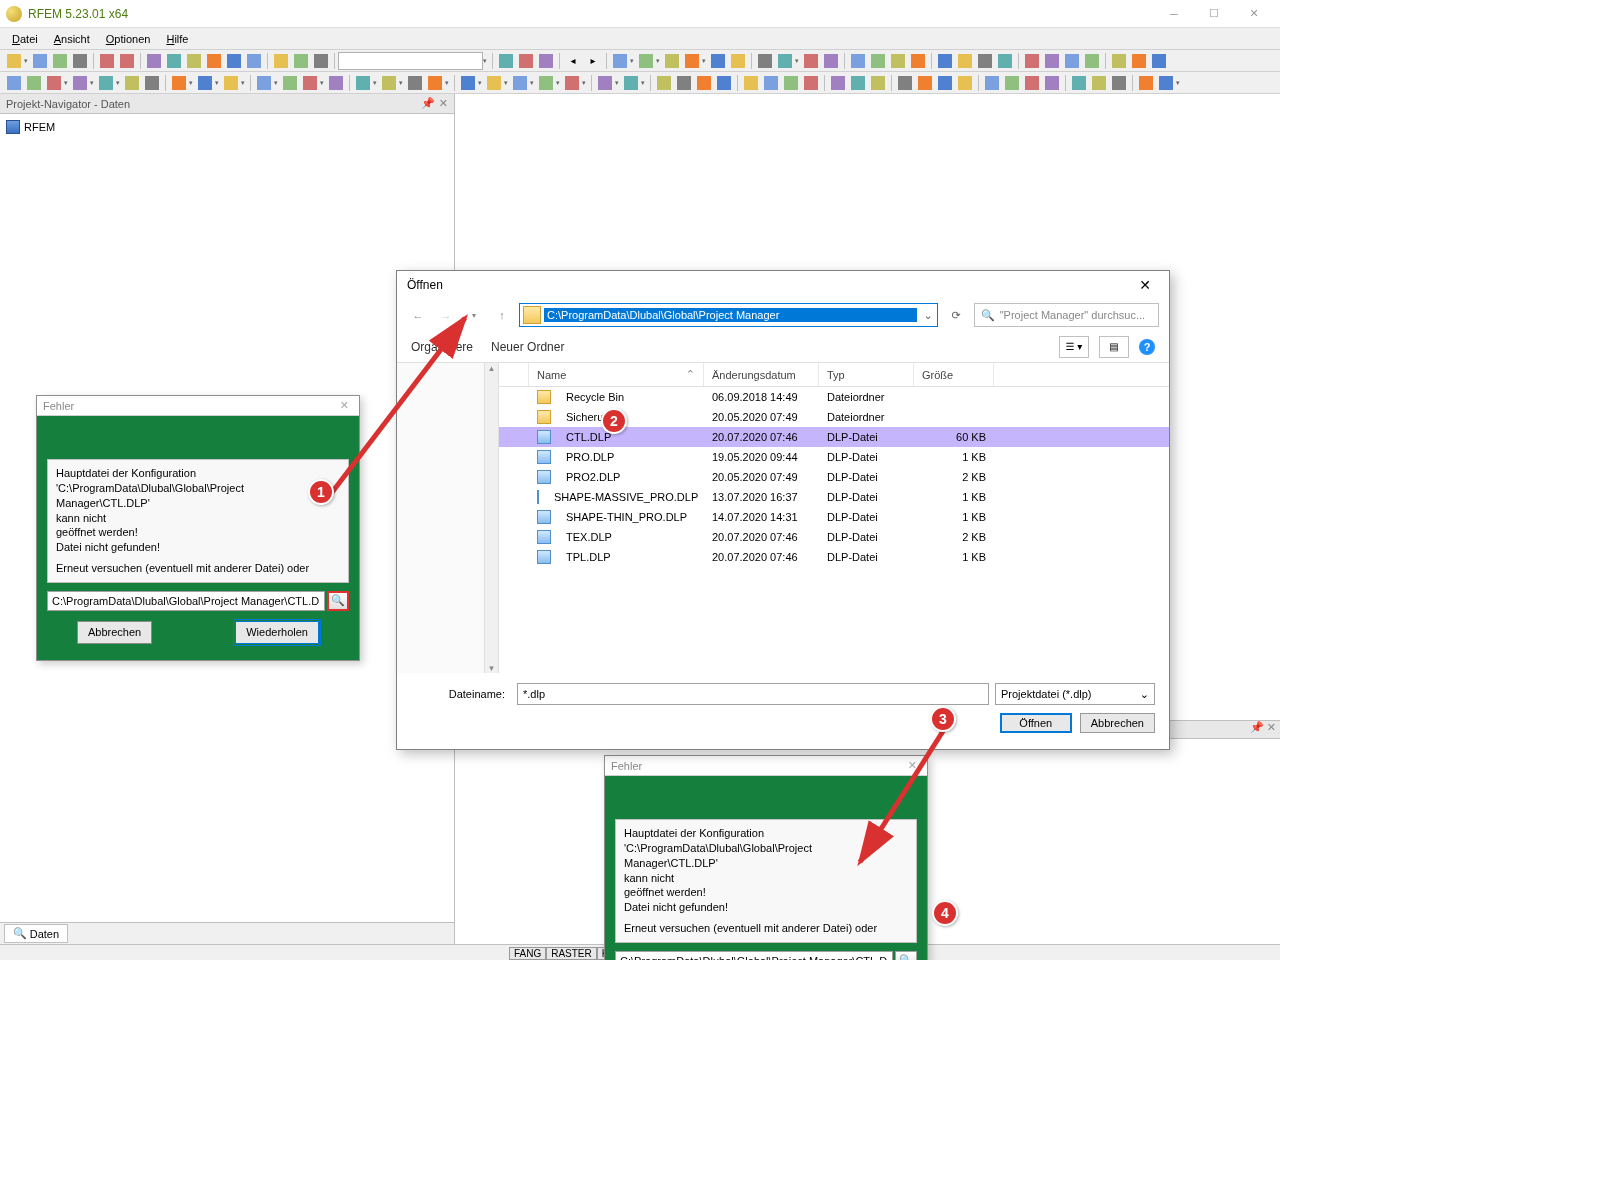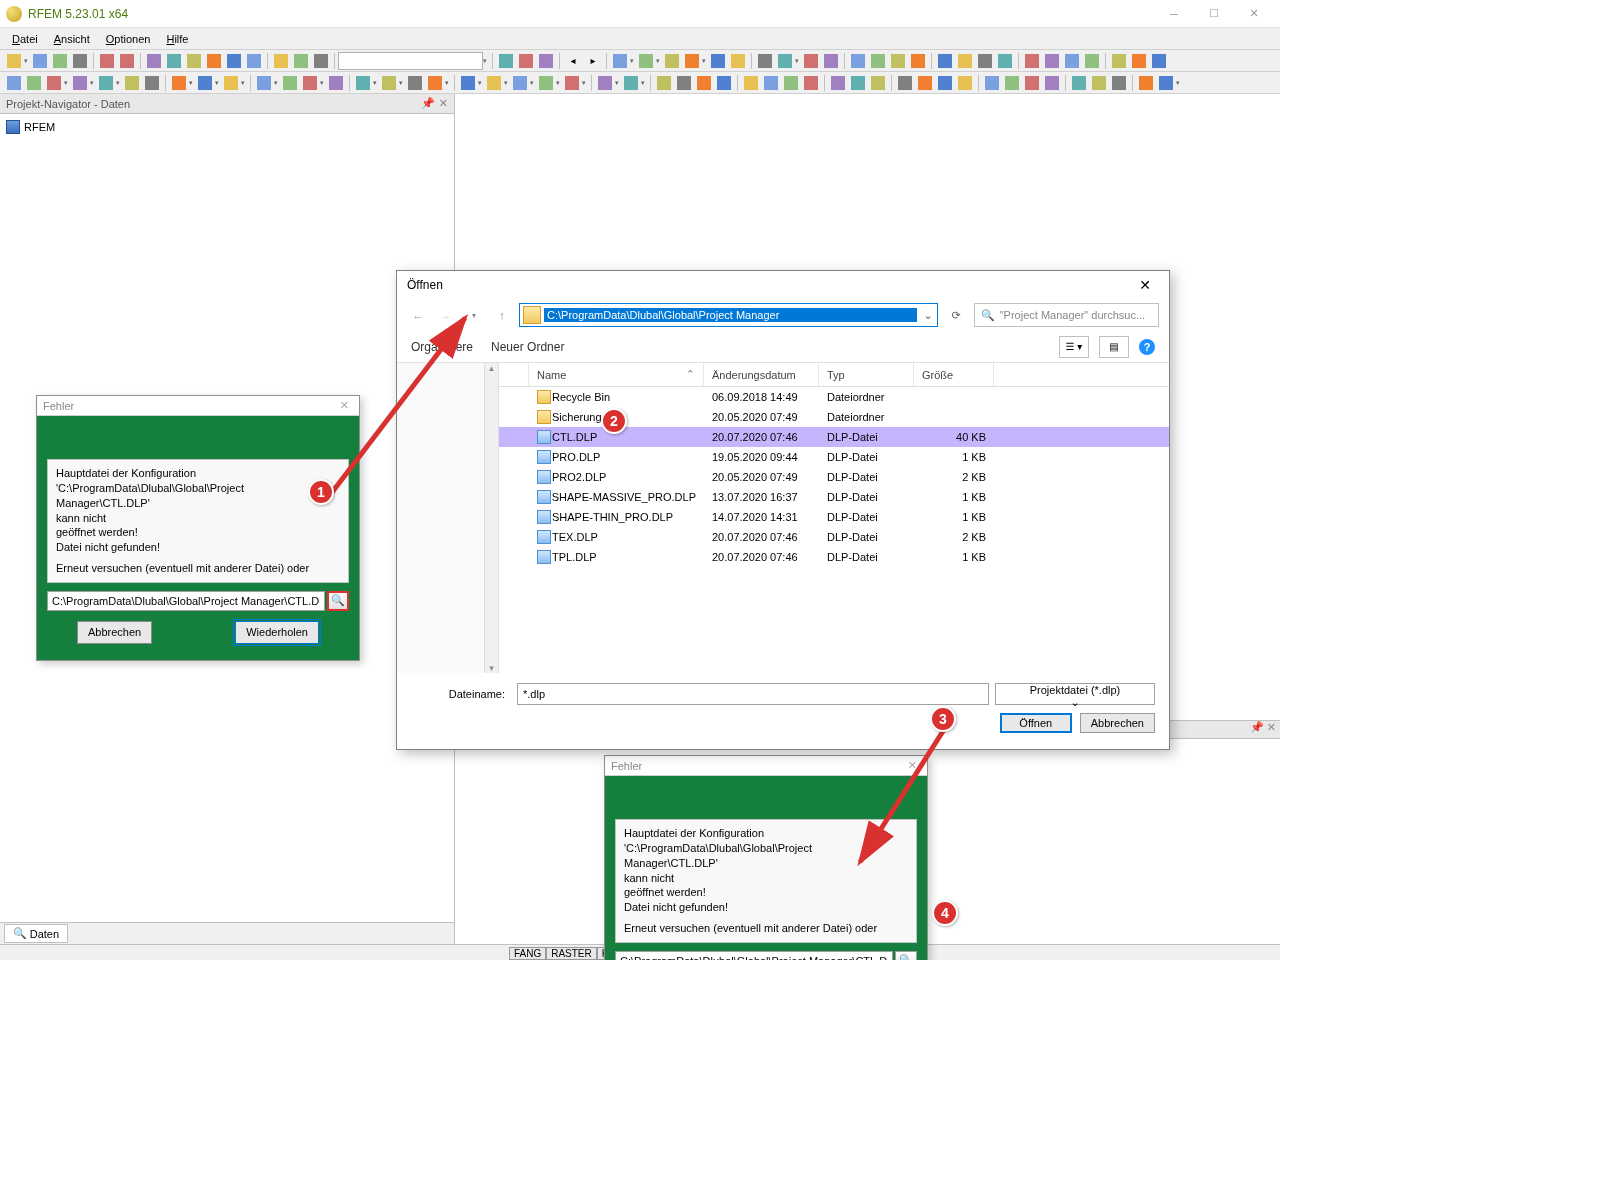--- a/index.html
+++ b/index.html
@@ -74,29 +74,29 @@
 .help-ico { width: 16px; height: 16px; border-radius: 50%; background: #1e90ff; color: #fff; display: flex; align-items: center; justify-content: center; font-size: 11px; font-weight: bold; }
 .open-body { display: flex; height: 310px; }
 .open-sidebar { width: 102px; border-right: 1px solid #e0e0e0; background: #fafafa; position: relative; }
 .sb-scroll { position: absolute; right: 0; top: 0; bottom: 0; width: 14px; background: #f0f0f0; border-left: 1px solid #ddd; display: flex; flex-direction: column; justify-content: space-between; align-items: center; color: #888; font-size: 9px; }
 .open-list { flex: 1; }
 .list-header { height: 24px; display: flex; border-bottom: 1px solid #e0e0e0; font-size: 11px; color: #444; }
 .lh { padding: 4px 8px; border-right: 1px solid #e8e8e8; display: flex; align-items: center; }
 .file-row { height: 20px; display: flex; align-items: center; font-size: 11px; }
 .file-row.selected { background: #c4b5fd; }
 .fc { padding: 0 8px; overflow: hidden; white-space: nowrap; }
-.fc.name { display: flex; align-items: center; gap: 1px; }
+.fc.name { display: flex; align-items: center; gap: 15px; }
 .f-icon { width: 14px; height: 14px; }
 .f-folder { background: linear-gradient(#ffe9a8,#f3c95f); border: 1px solid #d0a030; }
 .f-file { background: linear-gradient(#d0e8ff,#8abef0); border: 1px solid #5090d0; }
 .open-bottom { padding: 10px 14px; display: flex; flex-direction: column; gap: 8px; }
 .fn-row { display: flex; align-items: center; gap: 6px; }
 .fn-label { width: 100px; text-align: right; font-size: 11px; padding-right: 6px; }
 .fn-input { flex: 1; height: 22px; border: 1px solid #a0a0a0; padding: 0 5px; font-size: 11px; }
-.fn-filter { width: 160px; height: 22px; border: 1px solid #a0a0a0; padding: 0 5px; font-size: 11px; display: flex; align-items: center; justify-content: space-between; flex-direction: column; }
+.fn-filter { width: 160px; height: 22px; border: 1px solid #a0a0a0; padding: 0 5px; font-size: 11px; display: flex; align-items: center; justify-content: space-between; }
 .open-btns { display: flex; justify-content: flex-end; gap: 8px; }
 .open-btn { min-width: 72px; padding: 3px 10px; border: 1px solid #999; background: #e8e8e8; font-size: 11px; text-align: center; }
 .open-btn.primary { border: 1px solid #0078d7; box-shadow: 0 0 0 1px #0078d7 inset; }
 
 
 .badge { position: absolute; width: 26px; height: 26px; border-radius: 50%; background: #d8312f; color: #fff; font-weight: bold; font-size: 14px; display: flex; align-items: center; justify-content: center; border: 2px solid #fff; box-shadow: 1px 1px 3px rgba(0,0,0,0.3); z-index: 100; }
 .arrow { position: absolute; pointer-events: none; z-index: 90; }
 
 
 .ic { display: inline-block; width: 14px; height: 14px; }
@@ -620,21 +620,21 @@
             <div class="fc" style="width:80px;text-align:right;"></div>
           </div>
           <div class="file-row selected">
             <div class="fc" style="width:30px;"></div>
             <div class="fc name" style="width:175px;">
               <div class="f-icon f-file"></div>
               <span>CTL.DLP</span>
             </div>
             <div class="fc" style="width:115px;">20.07.2020 07:46</div>
             <div class="fc" style="width:95px;">DLP-Datei</div>
-            <div class="fc" style="width:80px;text-align:right;">40 KB</div>
+            <div class="fc" style="width:80px;text-align:right;">60 KB</div>
           </div>
           <div class="file-row">
             <div class="fc" style="width:30px;"></div>
             <div class="fc name" style="width:175px;">
               <div class="f-icon f-file"></div>
               <span>PRO.DLP</span>
             </div>
             <div class="fc" style="width:115px;">19.05.2020 09:44</div>
             <div class="fc" style="width:95px;">DLP-Datei</div>
             <div class="fc" style="width:80px;text-align:right;">1 KB</div>

